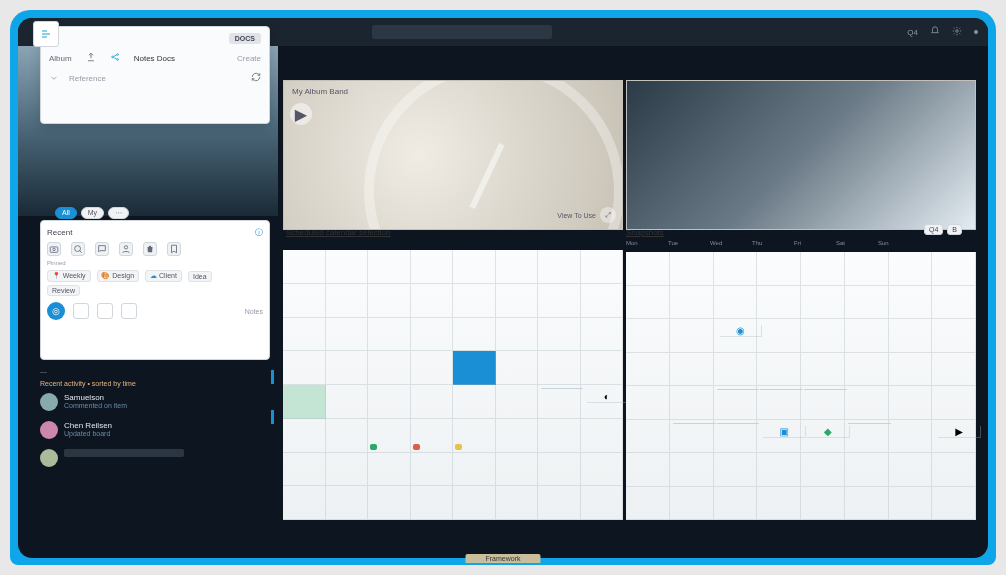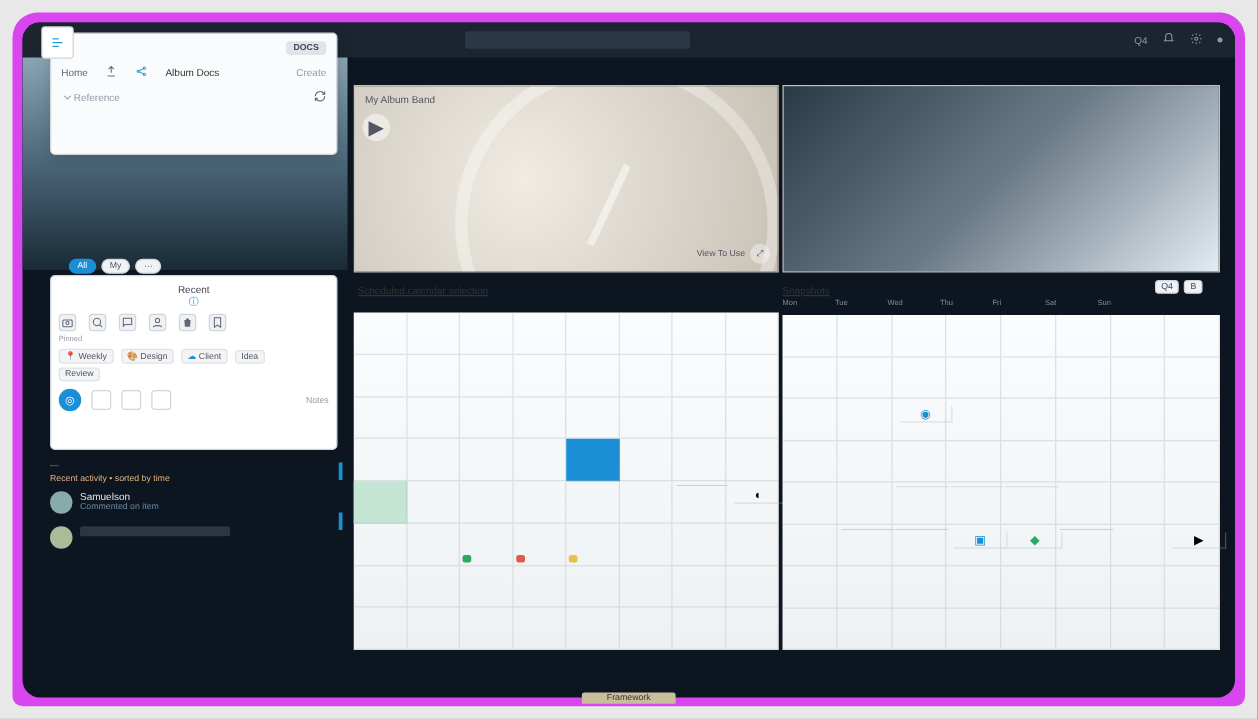--- a/index.html
+++ b/index.html
@@ -1,38 +1,38 @@
 <!DOCTYPE html>
 <html><head>
 <meta charset="utf-8">
 <style>
   * { box-sizing: border-box; margin: 0; padding: 0; }
   html, body { width: 1006px; height: 575px; overflow: hidden; font-family: -apple-system, Helvetica, Arial, sans-serif; background: #e8e8e8; }
-  .laptop { position: absolute; left: 10px; top: 10px; width: 986px; height: 555px; border-radius: 20px 20px 8px 8px; background: #d946ef; padding: 8px 8px 0 8px; }
+  .laptop { position: absolute; left: 10px; top: 10px; width: 986px; height: 555px; border-radius: 20px 20px 8px 8px; background: #0ea5e9; padding: 8px 8px 0 8px; }
   .screen { width: 100%; height: 540px; background: #0d1620; border-radius: 14px; position: relative; overflow: hidden; }
   .bottom-bar { position: absolute; bottom: 2px; left: 50%; transform: translateX(-50%); font-size: 7px; color: #333; background: #c8be9c; padding: 1px 20px; border-radius: 2px 2px 0 0; }
 
   .topbar { position: absolute; left: 0; right: 0; top: 0; height: 28px; background: #1a2530; display: flex; align-items: center; padding: 0 10px; gap: 12px; }
   .topbar .spacer { flex: 1; }
   .search-slot { width: 180px; height: 14px; background: #2b3744; border-radius: 2px; }
   .top-item { color: #8899aa; font-size: 8px; }
   .dot { width: 4px; height: 4px; background: #8899aa; border-radius: 50%; }
 
   .floater { position: absolute; left: 22px; top: 8px; width: 230px; height: 98px; background: #f9fbfc; border: 1px solid #d0d6dc; border-radius: 4px; box-shadow: 0 4px 12px rgba(0,0,0,.15); z-index: 5; font-size: 8px; color: #445; }
   .floater-inner { position: absolute; left: -8px; top: -6px; width: 26px; height: 26px; background: #fff; border: 1px solid #d0d6dc; border-radius: 3px; display: flex; align-items: center; justify-content: center; color: #1a9fd6; }
   .floater .row1 { display: flex; justify-content: space-between; align-items: center; padding: 6px 8px 0 26px; }
   .badge-docs { background: #e0e4e8; color: #445; font-weight: 700; font-size: 7px; padding: 2px 6px; border-radius: 3px; }
   .floater .tabs { display: flex; gap: 14px; padding: 8px 8px 4px 8px; font-size: 8px; align-items: center; color: #667; }
   .floater .tabs .active { color: #1a9fd6; }
   .floater .tabs .label { color: #333; }
   .floater .row3 { display: flex; justify-content: space-between; align-items: center; padding: 4px 8px; }
   .gly { width: 10px; height: 10px; display: inline-block; }
 
   .hero-left { position: absolute; left: 0; top: 28px; width: 260px; height: 170px; background: linear-gradient(180deg,#8aa4b4 0%,#4a6678 50%,#1a2a36 100%); }
-  .tile { position: absolute; background: #e8e4de; border: 1px solid #c4c0ba; overflow: hidden; }
+  .tile { position: absolute; background: #e8e4de; border: 1px solid #c4c0ba; overflow: hidden; margin-top: 12px; }
   .tile1 { left: 265px; top: 50px; width: 340px; height: 150px; background: radial-gradient(circle at 40% 50%, #f0ece4 0%, #c8c2b6 100%); }
   .clock-arc { position:absolute; left:80px; top:-20px; width:260px; height:260px; border:10px solid rgba(255,255,255,.35); border-radius:50%; }
   .clock-hand { position:absolute; left:200px; top:60px; width:6px; height:70px; background:rgba(255,255,255,.5); transform:rotate(25deg); }
   .tile2 { left: 608px; top: 50px; width: 350px; height: 150px; background: linear-gradient(135deg,#2a3a46 0%,#6a7a86 50%,#e4ecf2 100%); }
   .overlay-title { position: absolute; left: 8px; top: 6px; font-size: 8px; color: #556; }
   .play { position:absolute; left:6px; top:22px; width:22px; height:22px; border-radius:50%; background:rgba(255,255,255,.5); display:flex; align-items:center; justify-content:center; color:#556; }
   .tile1 .corner { position:absolute; right:6px; bottom:6px; font-size:7px; color:#556; display:flex; gap:4px; align-items:center; }
   .tile1 .corner .circ { width:16px; height:16px; border-radius:50%; background:rgba(255,255,255,.4); display:flex; align-items:center; justify-content:center; }
 
   .panel-section-title { position:absolute; font-size:8px; color:#333;text-decoration:underline; }
@@ -49,21 +49,21 @@
   .grid { position:absolute; inset:0; display:grid; grid-template-columns: repeat(8,1fr); grid-template-rows: repeat(8,1fr); }
   .grid div { border-right:1px solid rgba(170,180,188,.35); border-bottom:1px solid rgba(170,180,188,.35); position:relative; }
   .cell-blue { background:#1a8fd6; }
   .cell-soft { background:#c4e4d4; }
   .cell-tag { position:absolute; left:2px; bottom:2px; font-size:6px; padding:0 2px; border-radius:2px; color:#fff; }
   .tg-g { background:#2aa864; } .tg-r { background:#e05a4a; } .tg-y { background:#e8c04a; color:#544; }
   .thumb { position:absolute; inset:3px; background:#d8e4ec; border-radius:2px; }
   .ico { position:absolute; inset:6px; display:flex; align-items:center; justify-content:center; font-size:10px; }
 
   .side2 { position:absolute; left:22px; top:202px; width:230px; height:140px; background:#fff; border:1px solid #d0d6dc; border-radius:4px; padding:6px; font-size:8px; color:#445; }
-  .side2 .hdr { display:flex; justify-content:space-between; align-items:center; margin-bottom:4px;flex-direction:column; }
+  .side2 .hdr { display:flex; justify-content:space-between; align-items:center; margin-bottom:4px; }
   .pill-row { position:absolute; left:14px; top:-14px; display:flex; gap:4px; }
   .pill { font-size:7px; padding:1px 6px; border-radius:8px; background:#f0f2f4; border:1px solid #d0d6dc; color:#556; }
   .pill.blue { background:#1a8fd6; color:#fff; border-color:#1a8fd6; }
   .side2 .iconrow { display:flex; gap:10px; margin:4px 0; align-items:center; }
   .sq { width:14px; height:14px; background:#eef2f5; border:1px solid #d0d6dc; border-radius:3px; display:flex; align-items:center; justify-content:center; font-size:8px; color:#667; }
   .side2 .small { font-size:6px; color:#99a; margin:4px 0; }
   .chipline { display:flex; gap:6px; align-items:center; margin:3px 0; }
   .chip { font-size:7px; background:#f2f4f6; border:1px solid #dde2e6; border-radius:3px; padding:1px 4px; color:#556; }
   .chip svg, .chip .em { margin-right:2px; }
   .side2 .bottom { display:flex; gap:8px; align-items:center; margin-top:6px; }
@@ -109,35 +109,35 @@
       <div class="floater-inner">
         <svg width="12" height="12" viewBox="0 0 24 24" fill="none" stroke="currentColor" stroke-width="2">
             <path d="M4 6h10M4 12h16M4 18h10"></path>
           </svg>
       </div>
       <div class="row1">
         <span></span>
         <span class="badge-docs">DOCS</span>
       </div>
       <div class="tabs">
-        <span>Home</span>
+        <span>Album</span>
         <span><svg class="gly" viewBox="0 0 24 24" fill="none" stroke="#667" stroke-width="2">
               <path d="M12 3v12M7 8l5-5 5 5M5 21h14"></path>
             </svg></span>
         <span class="active"><svg class="gly" viewBox="0 0 24 24" fill="none" stroke="currentColor" stroke-width="2">
               <circle cx="6" cy="12" r="2"></circle>
               <circle cx="18" cy="6" r="2"></circle>
               <circle cx="18" cy="18" r="2"></circle>
               <path d="M8 11l8-4M8 13l8 4"></path>
             </svg></span>
-        <span class="label">Album Docs</span>
+        <span class="label">Notes Docs</span>
         <span style="margin-left:auto;color:#99a">Create</span>
       </div>
       <div class="row3">
-        <span style="display:flex;gap:0;align-items:center">
+        <span style="display:flex;gap:10px;align-items:center">
           <svg class="gly" viewBox="0 0 24 24" fill="none" stroke="#99a" stroke-width="2">
               <path d="M6 9l6 6 6-6"></path>
             </svg>
           <span style="color:#99a">Reference</span>
         </span>
         <span><svg class="gly" viewBox="0 0 24 24" fill="none" stroke="#667" stroke-width="2">
               <path d="M3 12a9 9 0 0 1 15-6.7L21 8M21 3v5h-5M21 12a9 9 0 0 1-15 6.7L3 16M3 21v-5h5"></path>
             </svg></span>
       </div>
     </div>
@@ -407,20 +407,27 @@
       <div class="meta">Recent activity • sorted by time</div>
       <div class="item">
         <div class="av"></div>
         <div>
           <div class="name">Samuelson</div>
           <div class="sub">Commented on item</div>
         </div>
         <div class="side-ind" style="top:2px"></div>
       </div>
       <div class="item">
+        <div class="av" style="background:#c8a"></div>
+        <div>
+          <div class="name">Chen Reilsen</div>
+          <div class="sub">Updated board</div>
+        </div>
+      </div>
+      <div class="item">
         <div class="av" style="background:#ab9"></div>
         <div style="width:120px;height:8px;background:#2a3642;border-radius:2px"></div>
         <div class="side-ind" style="top:42px"></div>
       </div>
     </div>
 
   </div>
   <div class="bottom-bar">Framework</div>
 </div>
 

